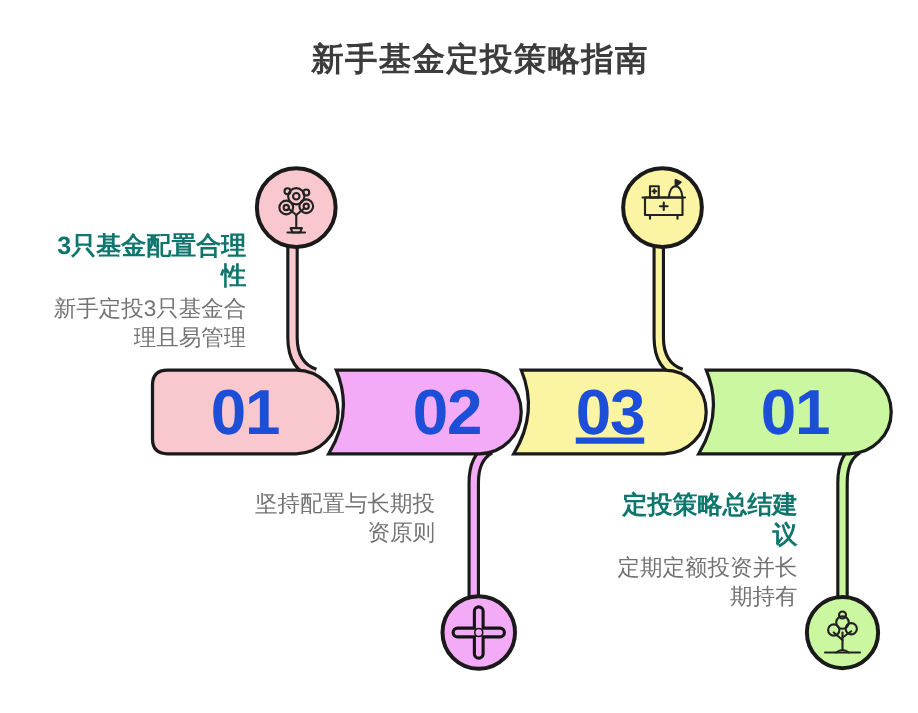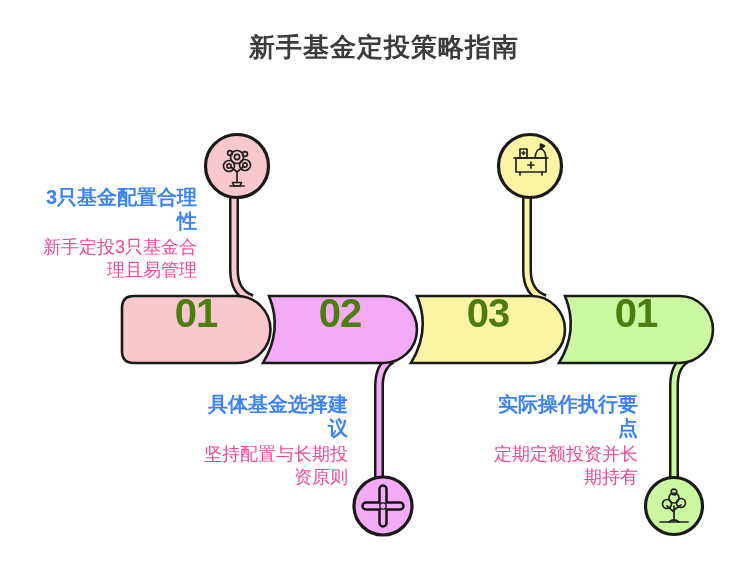--- a/index.html
+++ b/index.html
@@ -7,27 +7,27 @@
     position:relative;width:734px;height:570px;overflow:hidden;background:#ffffff;
     font-family:"Liberation Sans","DejaVu Sans",sans-serif;
   }
   #diagram-svg{position:absolute;left:0;top:0;}
   .page-title{
     position:absolute;top:30px;left:0;right:0;text-align:center;
     transform:translateX(17px);
     font-size:26px;font-weight:bold;color:#3c3c3c;letter-spacing:1px;
   }
   .step-num{
-    position:absolute;top:289px;width:90px;text-align:center;
-    font-size:40px;font-weight:800;color:#4d7c0f;letter-spacing:-1px;line-height:48px;
+    position:absolute;top:306px;width:90px;text-align:center;
+    font-size:51px;font-weight:800;color:#1d4ed8;letter-spacing:-1px;line-height:48px;
   }
-  .num-1{left:151px;} .num-2{left:295px;} .num-3{left:443px;} .num-4{left:591px;}
+  .num-1{left:151px;} .num-2{left:295px;text-align:right;} .num-3{left:443px;text-decoration:underline;} .num-4{left:591px;}
   .step-text{position:absolute;text-align:right;}
-  .step-text .t{font-size:20px;font-weight:bold;color:#3b82f6;line-height:24px;margin-bottom:3px;}
-  .step-text .d{font-size:18px;color:#ec4899;line-height:23px;}
+  .step-text .t{font-size:20px;font-weight:bold;color:#0f766e;line-height:24px;margin-bottom:3px;}
+  .step-text .d{font-size:18px;color:#737373;line-height:23px;}
   .block-1{top:185px;right:537px;width:160px;}
   .block-3{top:185px;right:246px;width:156px;}
   .block-2{top:392px;right:386px;width:156px;}
   .block-4{top:392px;right:96px;width:156px;}
 </style>
 </head>
 <body>
 
 <div id="canvas">
 
@@ -109,21 +109,20 @@
   <div class="step-num num-1">01</div>
   <div class="step-num num-2">02</div>
   <div class="step-num num-3">03</div>
   <div class="step-num num-4">01</div>
 
   <div class="step-text block-1">
     <div class="t">3只基金配置合理性</div>
     <div class="d">新手定投3只基金合理且易管理</div>
   </div>
   <div class="step-text block-2">
-    <div class="t">具体基金选择建议</div>
     <div class="d">坚持配置与长期投资原则</div>
   </div>
   <div class="step-text block-4">
-    <div class="t">实际操作执行要点</div>
+    <div class="t">定投策略总结建议</div>
     <div class="d">定期定额投资并长期持有</div>
   </div>
 
 </div>
 
 </body></html>

